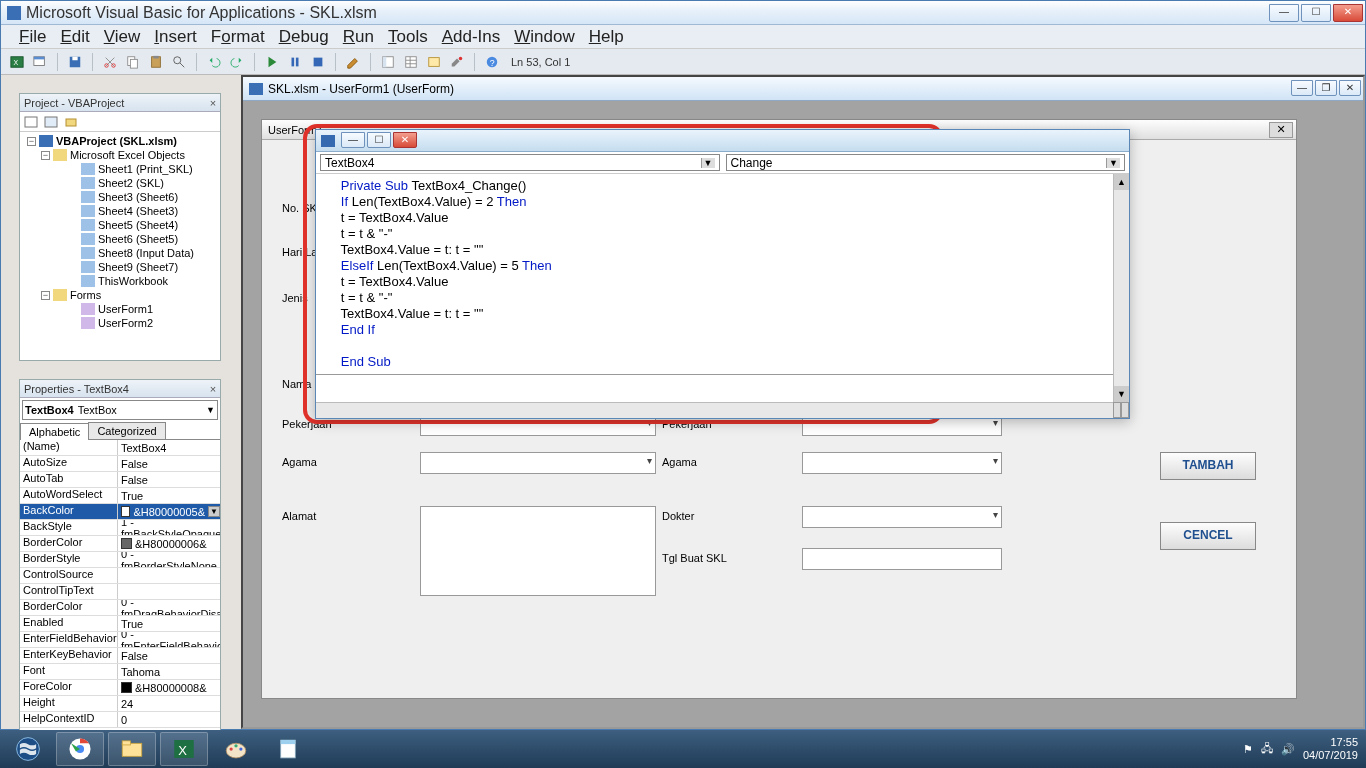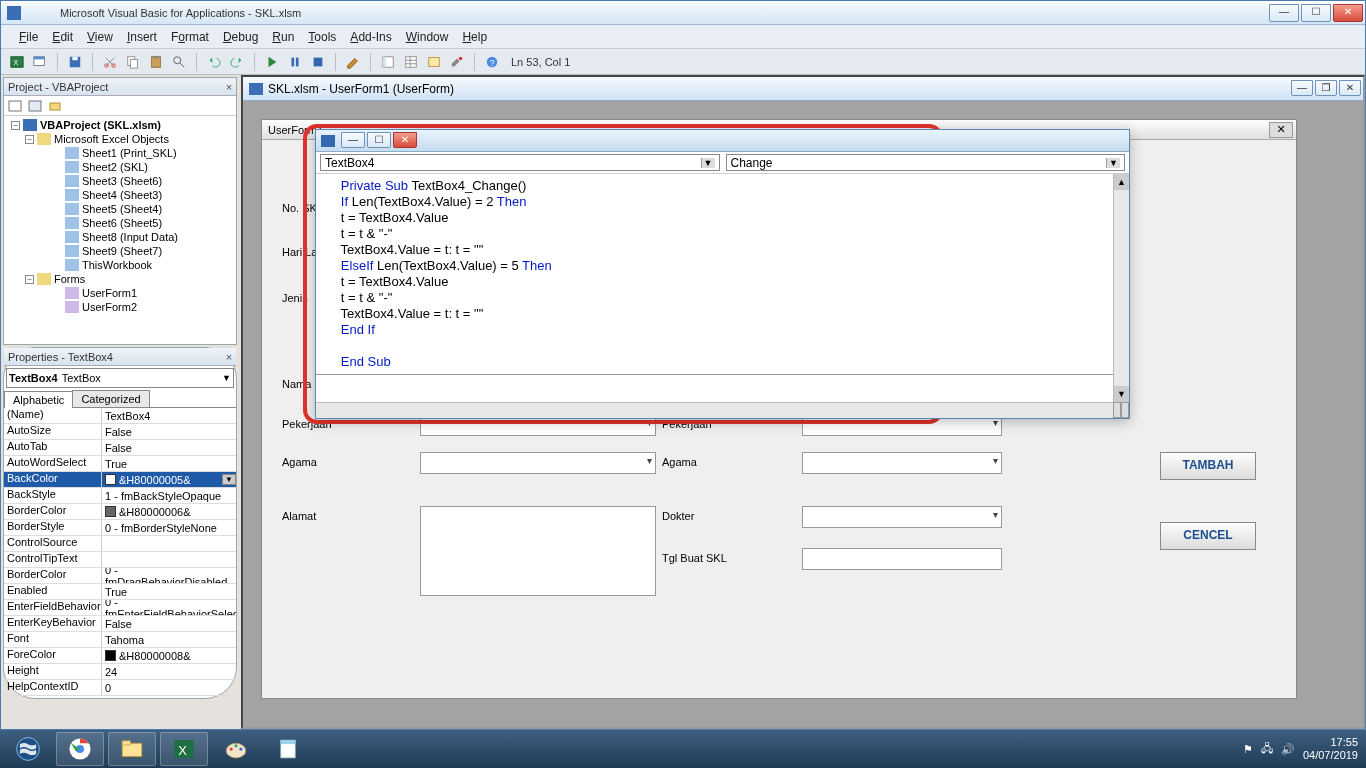--- a/index.html
+++ b/index.html
@@ -2,51 +2,51 @@
 <html><head>
 <meta charset="utf-8">
 <style>
 * { box-sizing: border-box; margin: 0; padding: 0; font-family: "Segoe UI", Tahoma, sans-serif; }
 body { width: 1366px; height: 768px; background: #ccc; overflow: hidden; position: relative; font-size: 11px; }
 
 
 .app-window { position: absolute; top: 0; left: 0; right: 0; bottom: 38px; background: #e5e1dc; border: 1px solid #4a7bb0; }
 .titlebar { height: 24px; background: linear-gradient(#fdfefe,#e8f1fa 40%,#d6e6f7); border-bottom: 1px solid #9fb9d4; display: flex; align-items: center; padding-left: 6px; }
 .titlebar .icon { width: 14px; height: 14px; background: #3b6fb5; margin-right: 5px; }
-.titlebar .title { font-size: 11px; color: #333; flex: 1; margin-left: 34px; }
+.titlebar .title { font-size: 16px; color: #333; flex: 1; }
 .winbtns { display: flex; height: 18px; margin-right: 2px; }
 .winbtn { width: 30px; height: 18px; margin-left: 2px; border: 1px solid #6e92bb; background: linear-gradient(#f7fbff,#dbe9f7); text-align: center; font-size: 10px; line-height: 14px; border-radius: 0 0 2px 2px; color:#333;}
 .winbtn.close { background: linear-gradient(#f49e8e,#d84a38); color: #fff; border-color: #a33; }
 
 .menubar { height: 24px; background: #e9eef4; display: flex; align-items: center; padding-left: 12px; gap: 2px; border-bottom: 1px solid #ccc;}
-.menuitem { padding: 2px 6px; font-size: 12px; text-decoration: underline; text-decoration-color: transparent; color: #222;}
+.menuitem { padding: 2px 6px; font-size: 17px; text-decoration: underline; text-decoration-color: transparent; color: #222;}
 .menuitem .ul { text-decoration: underline; }
 .toolbar { height: 26px; background: #e5eaf0; display: flex; align-items: center; padding-left: 6px; gap: 3px; border-bottom: 1px solid #bbb;}
 .tbtn { width: 20px; height: 20px; border: 1px solid transparent; display:flex; align-items:center; justify-content:center;}
 .tsep { width: 1px; height: 18px; background: #b8c0c8; margin: 0 4px; }
 .tbtn svg { width: 14px; height: 14px; }
 .cursor-pos { margin-left: 6px; font-size: 11px; color:#333; }
 
 
 .left-col { position: absolute; top: 74px; left: 0; width: 238px; bottom: 0; }
-.panel { border: 1px solid #9aa; background: #fff; margin: 2px; display:flex; flex-direction:column;}
+.panel { border: 1px solid #9aa; background: #fff; margin: 18px; display:flex; flex-direction:column;}
 .panel-hdr { height: 18px; background: linear-gradient(#eef3f8,#d7e3ef); border-bottom: 1px solid #aab; font-size: 11px; padding-left: 4px; display: flex; align-items:center; color:#333;}
 .panel-hdr .title { flex:1; }
 .panel-hdr .x { width:14px; text-align:center; color:#555;}
 .proj-panel { height: 268px; }
 .proj-toolbar { height: 20px; border-bottom:1px solid #ccc; display:flex; align-items:center; padding-left:2px; gap:2px;}
 .proj-toolbar .tbtn{width:18px;height:18px;}
 .tree { overflow: auto; flex:1; padding: 2px 0;}
 .tree-node { white-space: nowrap; font-size: 11px; padding: 1px 0 1px 4px; display:flex; align-items:center; gap:3px;}
 .tree-ind { display:inline-block; }
 .tree-tw { width:9px; height:9px; border:1px solid #888; text-align:center; line-height:7px; font-size:9px; color:#555; background:#fff;}
 .tree-ic { width:14px; height:12px; }
 .bold { font-weight:bold; }
 
-.props-panel { height: 352px; border-radius: 32px; }
+.props-panel { height: 352px; }
 .obj-sel { height: 20px; border:1px solid #888; margin:2px; font-size:11px; display:flex; align-items:center; padding:0 2px;}
 .obj-sel .dd { margin-left:auto; font-size:9px;}
 .tabs { display:flex; border-bottom:1px solid #888; }
 .tab { border:1px solid #888; border-bottom:none; padding:2px 8px; font-size:11px; background:#e8e8e8; margin-right:-1px;}
 .tab.active { background:#fff; position:relative; top:1px;}
 .pgrid { flex:1; overflow:auto; font-size:11px;}
 .prow { display:flex; height:16px; border-bottom:1px solid #ddd;}
 .prow.sel { background:#1e5aa8; color:#fff;}
 .pcell1 { width:98px; padding-left:3px; border-right:1px solid #ccc; overflow:hidden;}
 .pcell2 { flex:1; padding-left:3px; display:flex; align-items:center; gap:3px; overflow:hidden;}

